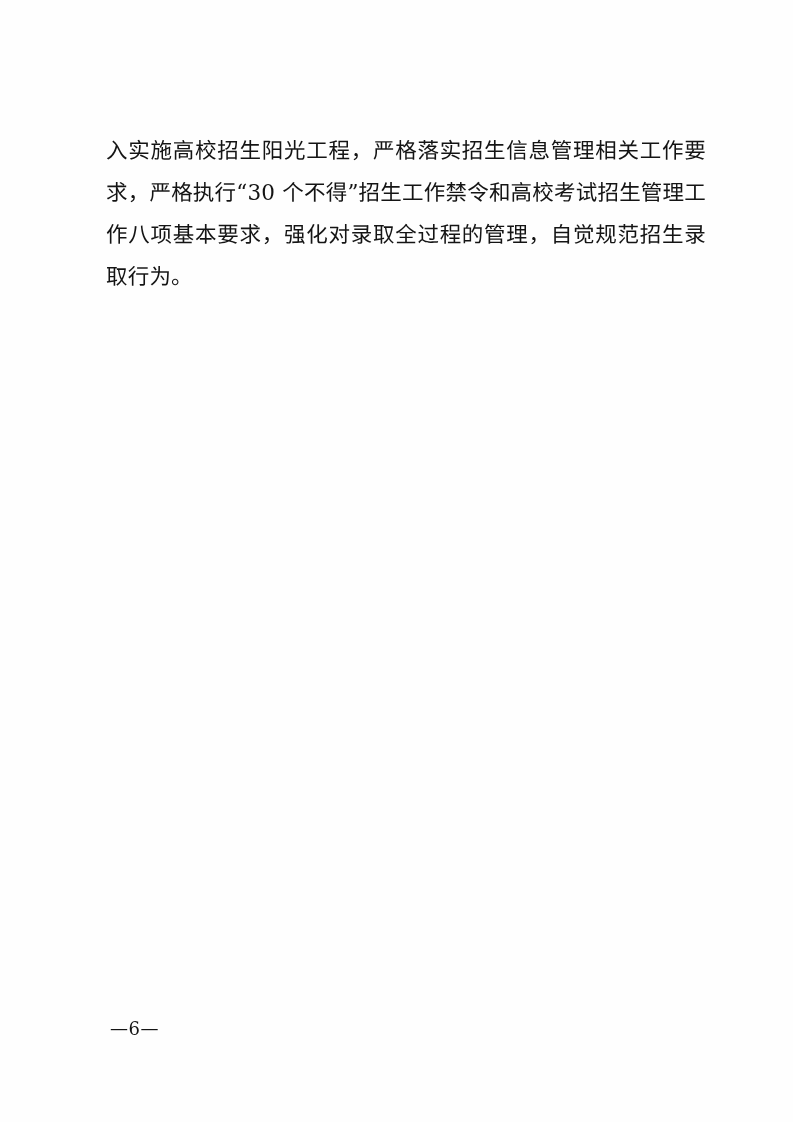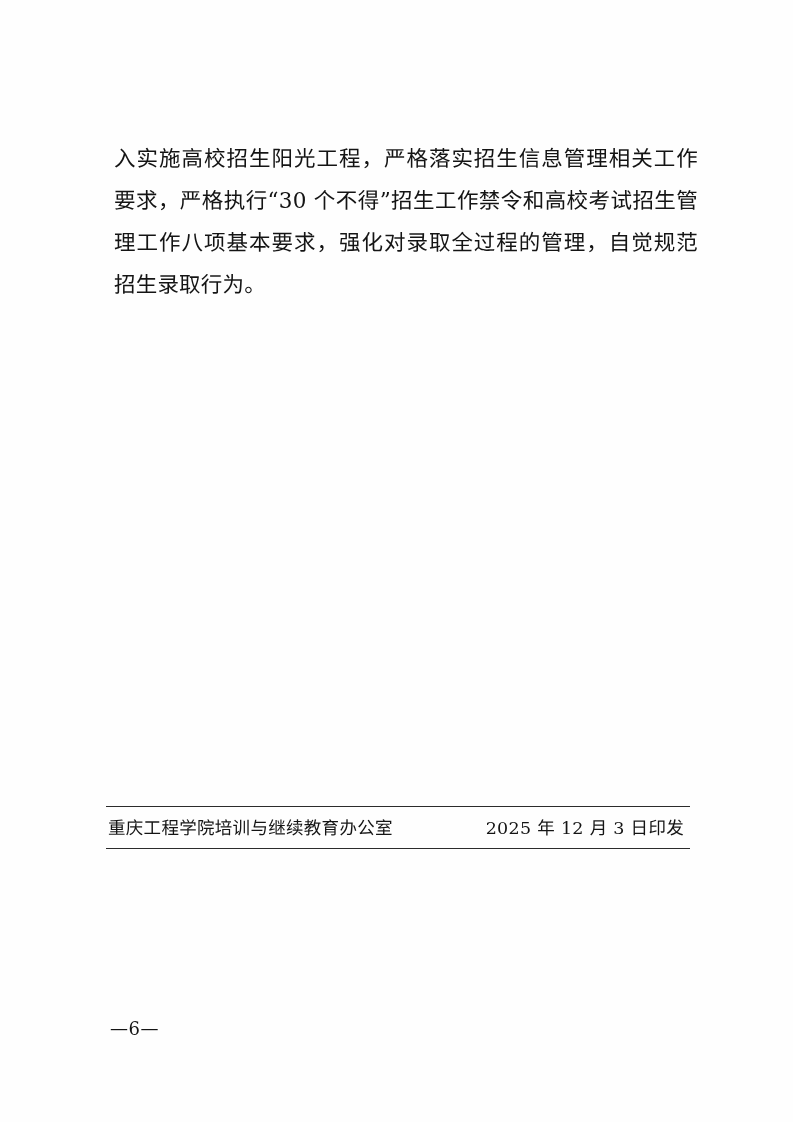--- a/index.html
+++ b/index.html
@@ -36,21 +36,21 @@
   }
 
   .para {
     font-size: 21.5px;
     line-height: 42px;
     text-align: justify;
     text-justify: inter-ideograph;
     letter-spacing: 0.2px;
     color: #141414;
     font-family: "DejaVu Serif", "Liberation Serif", serif;
-    margin: 8px;
+    margin: 0;
     white-space: pre-wrap;
   }
 
   
   .footer-block {
     position: absolute;
     left: 106px;
     top: 806px;
     width: 584px;
   }
@@ -100,24 +100,16 @@
 </style>
 </head>
 <body>
 
 <div class="page">
 
   <div class="body-area">
     <p class="para">入实施高校招生阳光工程，严格落实招生信息管理相关工作要求，严格执行“30 个不得”招生工作禁令和高校考试招生管理工作八项基本要求，强化对录取全过程的管理，自觉规范招生录取行为。</p>
   </div>
 
-  <div class="footer-block">
-    <div class="footer-rule"></div>
-    <div class="footer-row">
-      <span class="footer-left">重庆工程学院培训与继续教育办公室</span>
-      <span class="footer-right">2025 年 12 月 3 日印发</span>
-    </div>
-    <div class="footer-rule"></div>
-  </div>
 
   <div class="page-number">—6—</div>
 
 </div>
 
 </body></html>

